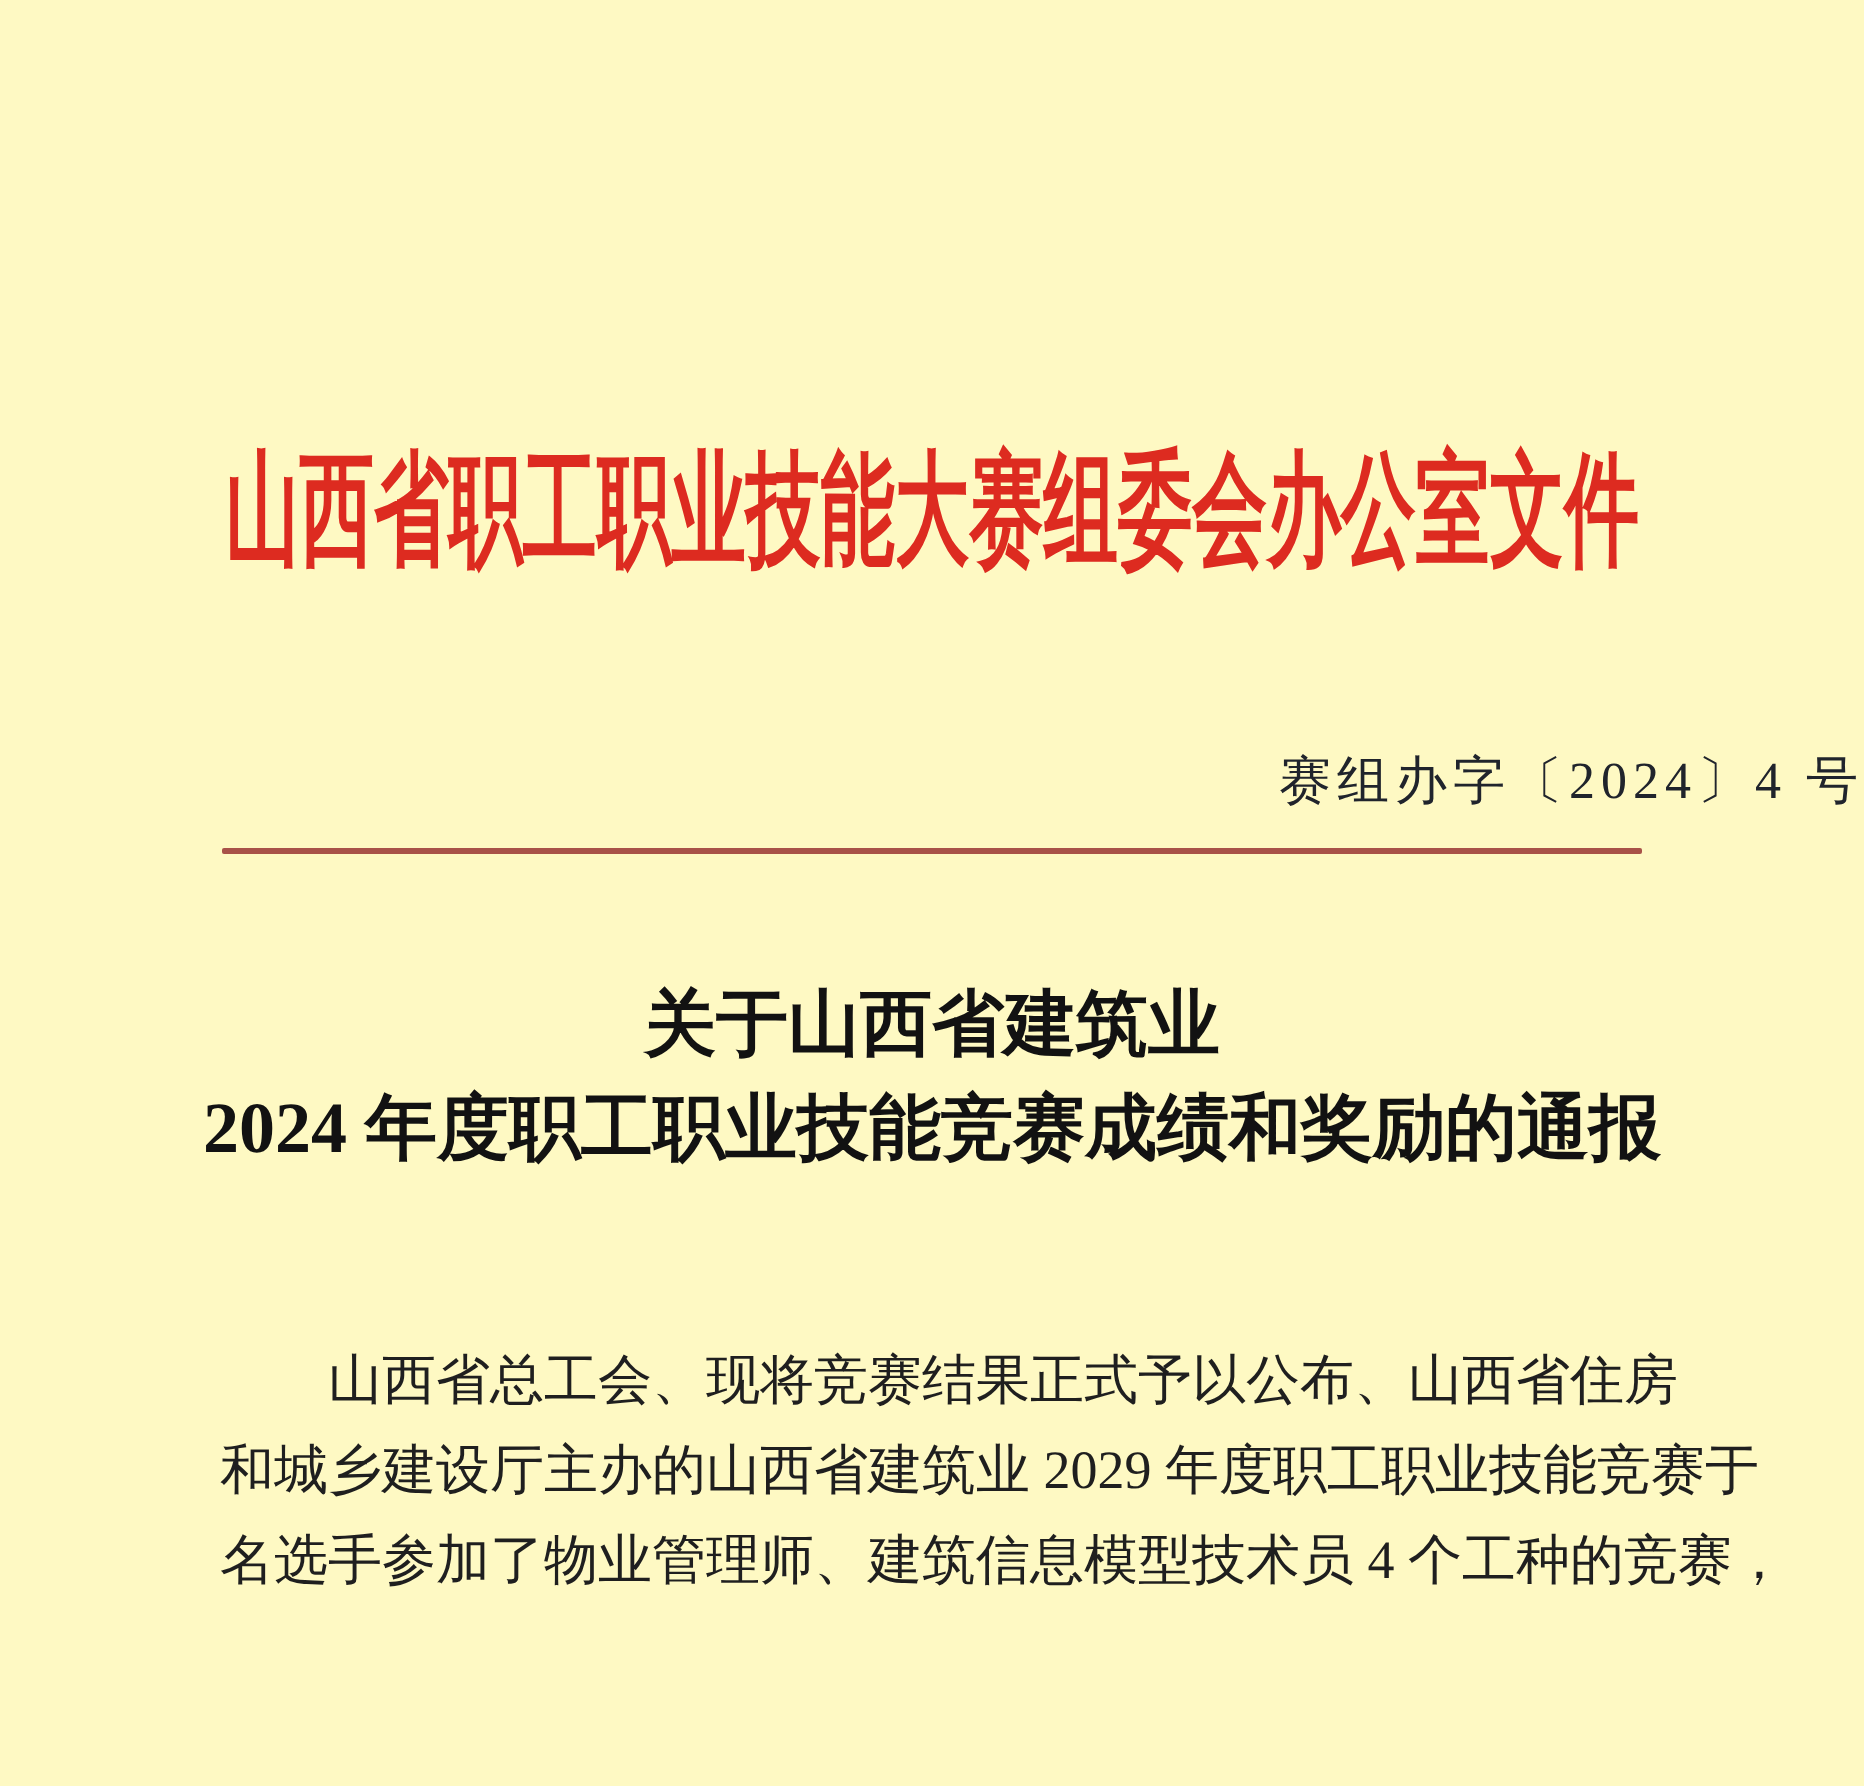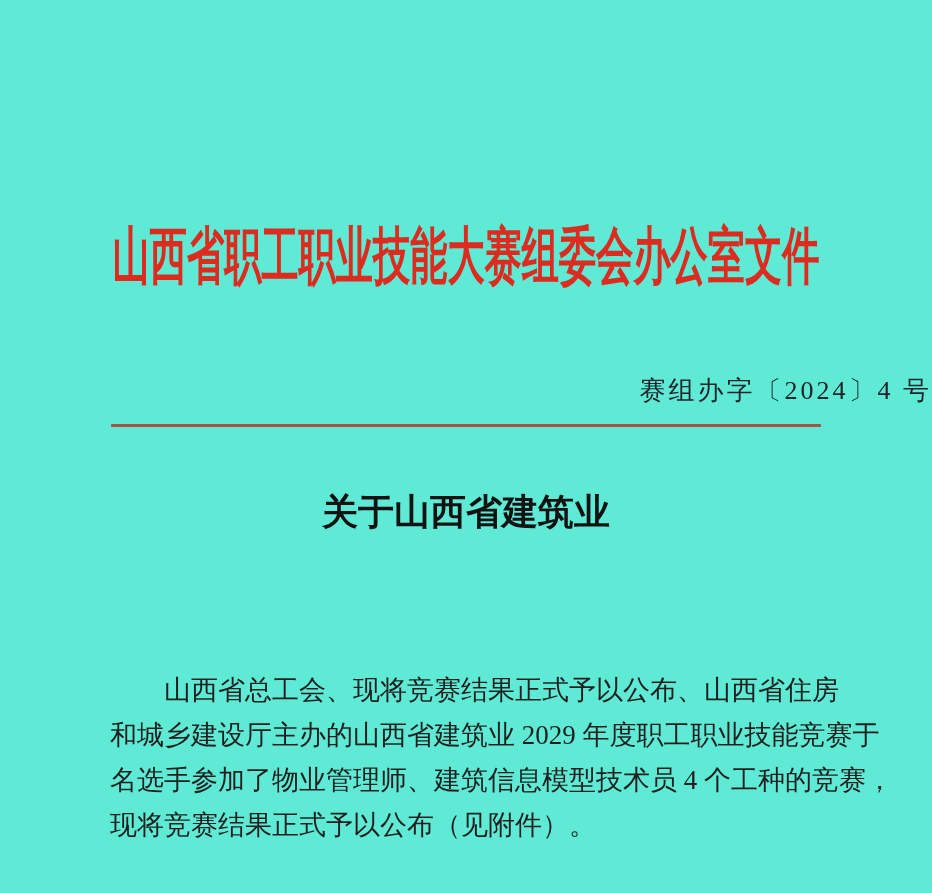--- a/index.html
+++ b/index.html
@@ -7,21 +7,21 @@
     padding: 0;
   }
   body {
     background: #ffffff;
     font-family: "Liberation Serif", "DejaVu Serif", serif;
   }
   .page {
     position: relative;
     width: 932px;
     height: 893px;
-    background: #5eead4;
+    background: #fef9c3;
     overflow: hidden;
   }
   
   .masthead {
     position: absolute;
     top: 225px;
     left: 50%;
     white-space: nowrap;
     font-size: 62px;
     line-height: 1;
@@ -93,22 +93,22 @@
 <div class="page">
 
   <div class="masthead">山西省职工职业技能大赛组委会办公室文件</div>
 
   <div class="doc-number">赛组办字〔2024〕4 号</div>
 
   <div class="divider"></div>
 
   <div class="doc-title">
     <div>关于山西省建筑业</div>
+    <div>2024 年度职工职业技能竞赛成绩和奖励的通报</div>
   </div>
 
   <div class="body-text">
     <div class="body-line indent">山西省总工会、现将竞赛结果正式予以公布、山西省住房</div>
     <div class="body-line">和城乡建设厅主办的山西省建筑业 2029 年度职工职业技能竞赛于</div>
     <div class="body-line">名选手参加了物业管理师、建筑信息模型技术员 4 个工种的竞赛，</div>
-    <div class="body-line last">现将竞赛结果正式予以公布（见附件）。</div>
   </div>
 
 </div>
 
 </body></html>

